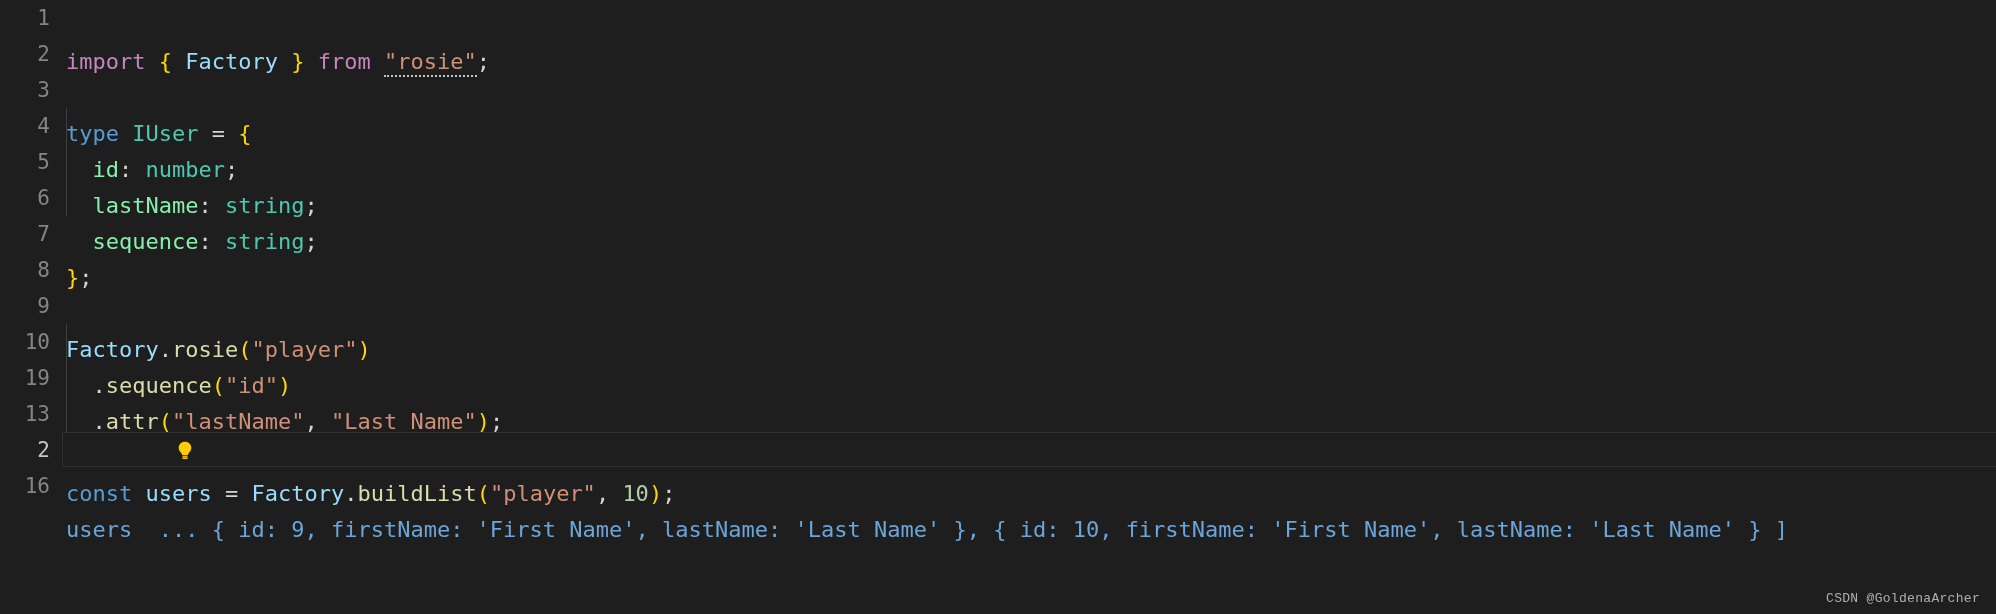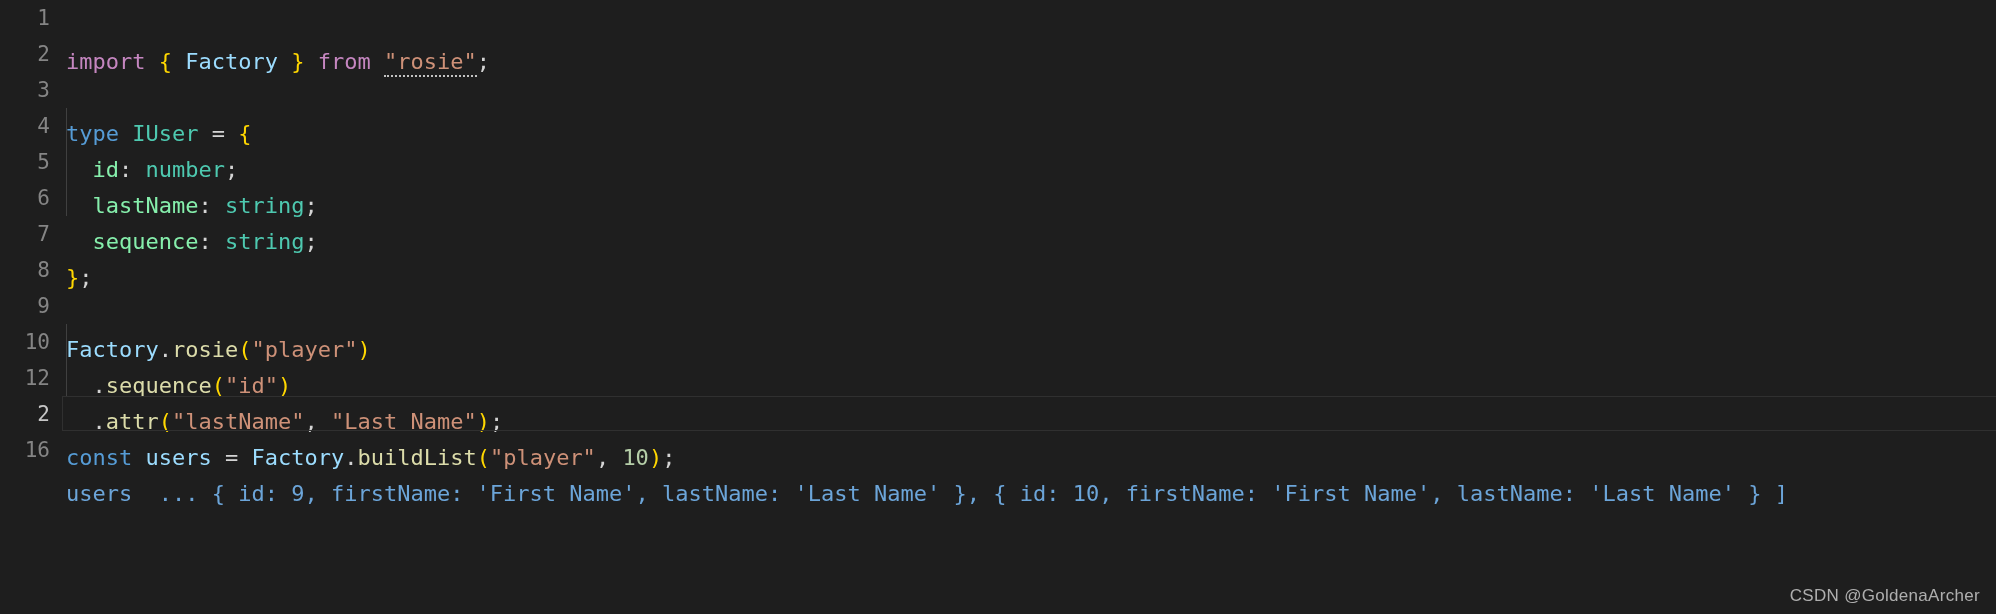--- a/index.html
+++ b/index.html
@@ -116,22 +116,22 @@
     width: 22px;
     height: 24px;
   }
 
   
   .watermark {
     position: absolute;
     right: 16px;
     bottom: 8px;
     color: #c8c8c8;
-    font-family: Liberation Sans, sans-serif;
-    font-size: 17px;
+    font-family: Liberation Mono, monospace;
+    font-size: 13px;
     opacity: 0.85;
     letter-spacing: 0.3px;
   }
 </style>
 </head>
 <body>
 
 <div id="editor">
 
   <div class="code-area">
@@ -185,25 +185,37 @@
     </div>
 
     <div class="line">
       <span class="gutter">10</span>
       <span class="indent-guide ig1"></span>
       <span class="content">  <span class="t-punct">.</span><span class="t-func">sequence</span><span class="t-paren-y">(</span><span class="t-string">"id"</span><span class="t-paren-y">)</span></span>
     </div>
 
 
     <div class="line">
-      <span class="gutter">12</span>
+      <span class="gutter">19</span>
       <span class="indent-guide ig1"></span>
       <span class="content">  <span class="t-punct">.</span><span class="t-func">attr</span><span class="t-paren-y">(</span><span class="t-string">"lastName"</span><span class="t-punct">,</span><span> </span><span class="t-string">"Last Name"</span><span class="t-paren-y">)</span><span class="t-punct">;</span></span>
     </div>
 
+    <div class="line">
+      <span class="gutter">13</span>
+      <span class="indent-guide ig1"></span>
+      <span class="bulb">
+        <svg viewBox="0 0 16 16" width="22" height="24" aria-hidden="true">
+          <path d="M8 1.2 C5.3 1.2 3.4 3.2 3.4 5.6 C3.4 7.3 4.3 8.4 5.1 9.3 C5.6 9.9 5.9 10.4 6 11.1 L10 11.1 C10.1 10.4 10.4 9.9 10.9 9.3 C11.7 8.4 12.6 7.3 12.6 5.6 C12.6 3.2 10.7 1.2 8 1.2 Z" fill="#ffcc00"></path>
+          <rect x="6.1" y="11.7" width="3.8" height="2.2" rx="0.6" fill="#ffcc00"></rect>
+          <rect x="6.5" y="12.2" width="3" height="0.7" fill="#2a2a20" opacity="0.55"></rect>
+        </svg>
+      </span>
+      <span class="content"></span>
+    </div>
 
     <div class="line active">
       <span class="gutter">2</span>
       <span class="cur-line-box"></span>
       <span class="content"><span class="t-keyword">const</span><span> </span><span class="t-var">users</span><span> </span><span class="t-punct">=</span><span> </span><span class="t-class">Factory</span><span class="t-punct">.</span><span class="t-func">buildList</span><span class="t-paren-y">(</span><span class="t-string">"player"</span><span class="t-punct">,</span><span> </span><span class="t-number">10</span><span class="t-paren-y">)</span><span class="t-punct">;</span></span>
     </div>
 
 
     <div class="line">
       <span class="gutter">16</span>

